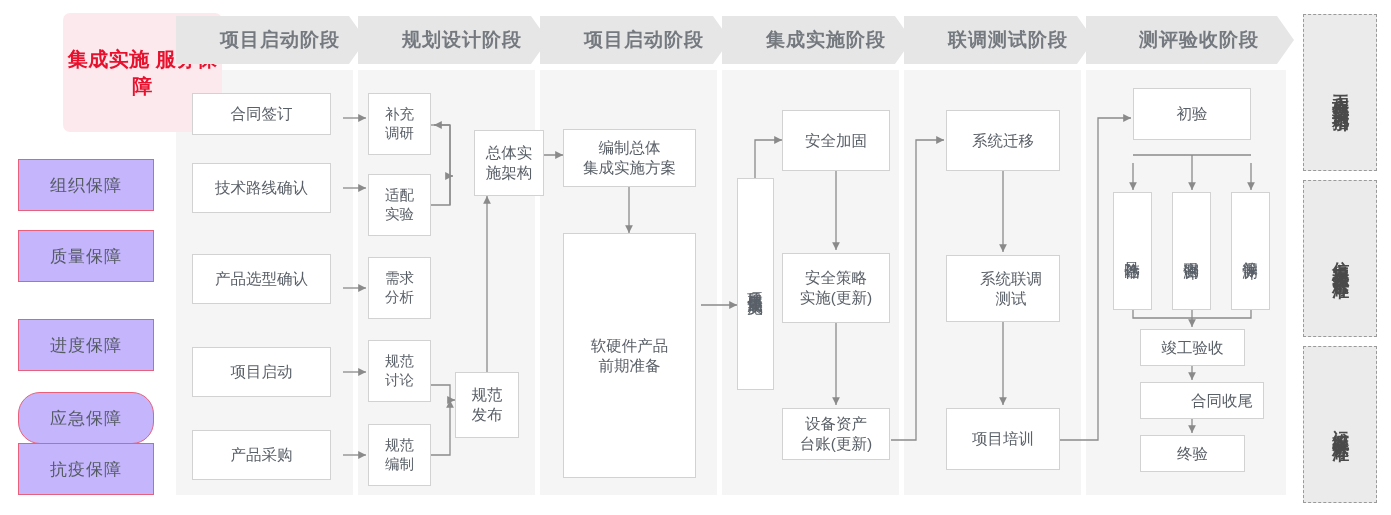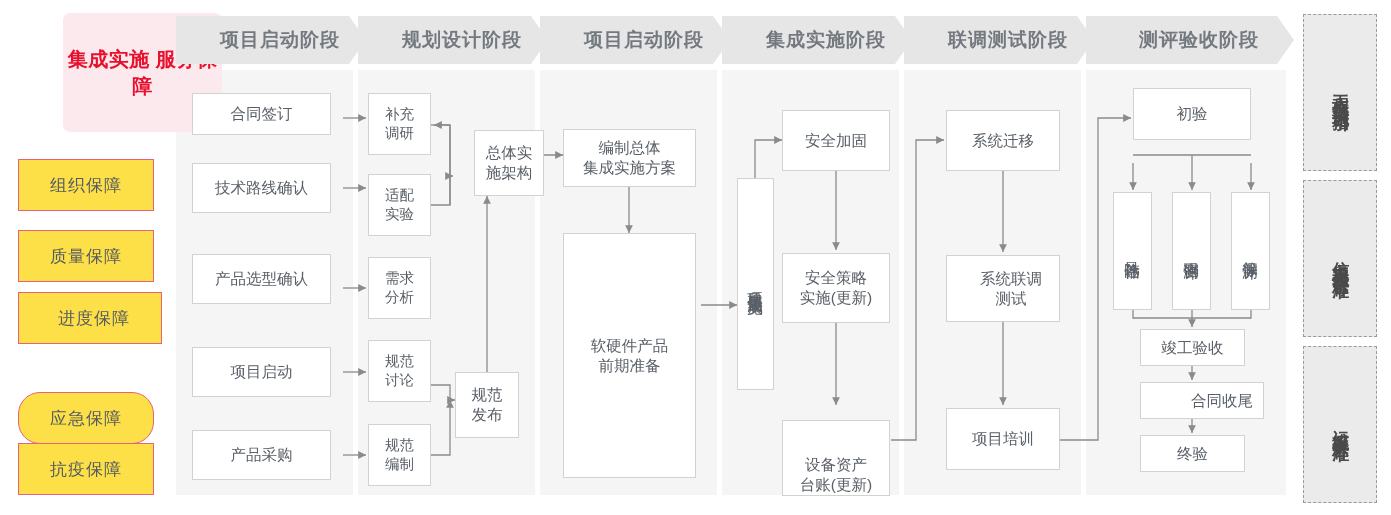--- a/index.html
+++ b/index.html
@@ -16,21 +16,21 @@
     position:absolute;left:18px;top:13px;width:159px;height:119px;
     background:#fce9ee;border-radius:7px;
     display:flex;align-items:center;justify-content:center;margin-left:45px;
   }
   .guard-hero-txt{
     color:#e8112d;font-weight:bold;font-size:20px;line-height:1.32;
     text-align:center;letter-spacing:.5px;
   }
   .guard-box{
     position:absolute;left:18px;width:134px;height:50px;
-    background:#fde047;border:1.4px solid #e8607a;
+    background:#c4b5fd;border:1.4px solid #e8607a;
     display:flex;align-items:center;justify-content:center;
   }
   .guard-box span{color:#555b63;font-size:17px;letter-spacing:1px;}
 
   
   .phase-head{
     position:absolute;top:16px;height:48px;
     background:#e6e6e6;
     display:flex;align-items:center;justify-content:center;
     clip-path:polygon(0 0, calc(100% - 17px) 0, 100% 50%, calc(100% - 17px) 100%, 0 100%);
@@ -93,21 +93,21 @@
   <div class="guard-hero">
     <div class="guard-hero-txt">集成实施
 服务保障</div>
   </div>
   <div class="guard-box" style="top:159px;">
     <span>组织保障</span>
   </div>
   <div class="guard-box" style="top:230px;">
     <span>质量保障</span>
   </div>
-  <div class="guard-box" style="top:292px;padding-left:8px;">
+  <div class="guard-box" style="top:319px;">
     <span>进度保障</span>
   </div>
   <div class="guard-box" style="top:392px;border-radius:22px;">
     <span>应急保障</span>
   </div>
   <div class="guard-box" style="top:443px;">
     <span>抗疫保障</span>
   </div>
 
   <div class="phase-head first" style="left:176px;width:190px;">
@@ -260,21 +260,21 @@
   <div class="node vert" style="left:737px;top:178px;width:37px;height:212px;">
     <div class="lbl">项目整体集成实施</div>
   </div>
   <div class="node" style="left:782px;top:110px;width:108px;height:61px;">
     <div class="lbl">安全加固</div>
   </div>
   <div class="node" style="left:782px;top:253px;width:108px;height:70px;">
     <div class="lbl">安全策略
 实施(更新)</div>
   </div>
-  <div class="node" style="left:782px;top:420px;width:108px;height:76px;align-items:flex-end;">
+  <div class="node" style="left:782px;top:408px;width:108px;height:52px;">
     <div class="lbl">设备资产
 台账(更新)</div>
   </div>
 
   <div class="node" style="left:946px;top:110px;width:114px;height:61px;">
     <div class="lbl">系统迁移</div>
   </div>
   <div class="node" style="left:946px;top:255px;width:114px;height:67px;padding-left:16px;">
     <div class="lbl">系统联调
 测试</div>

